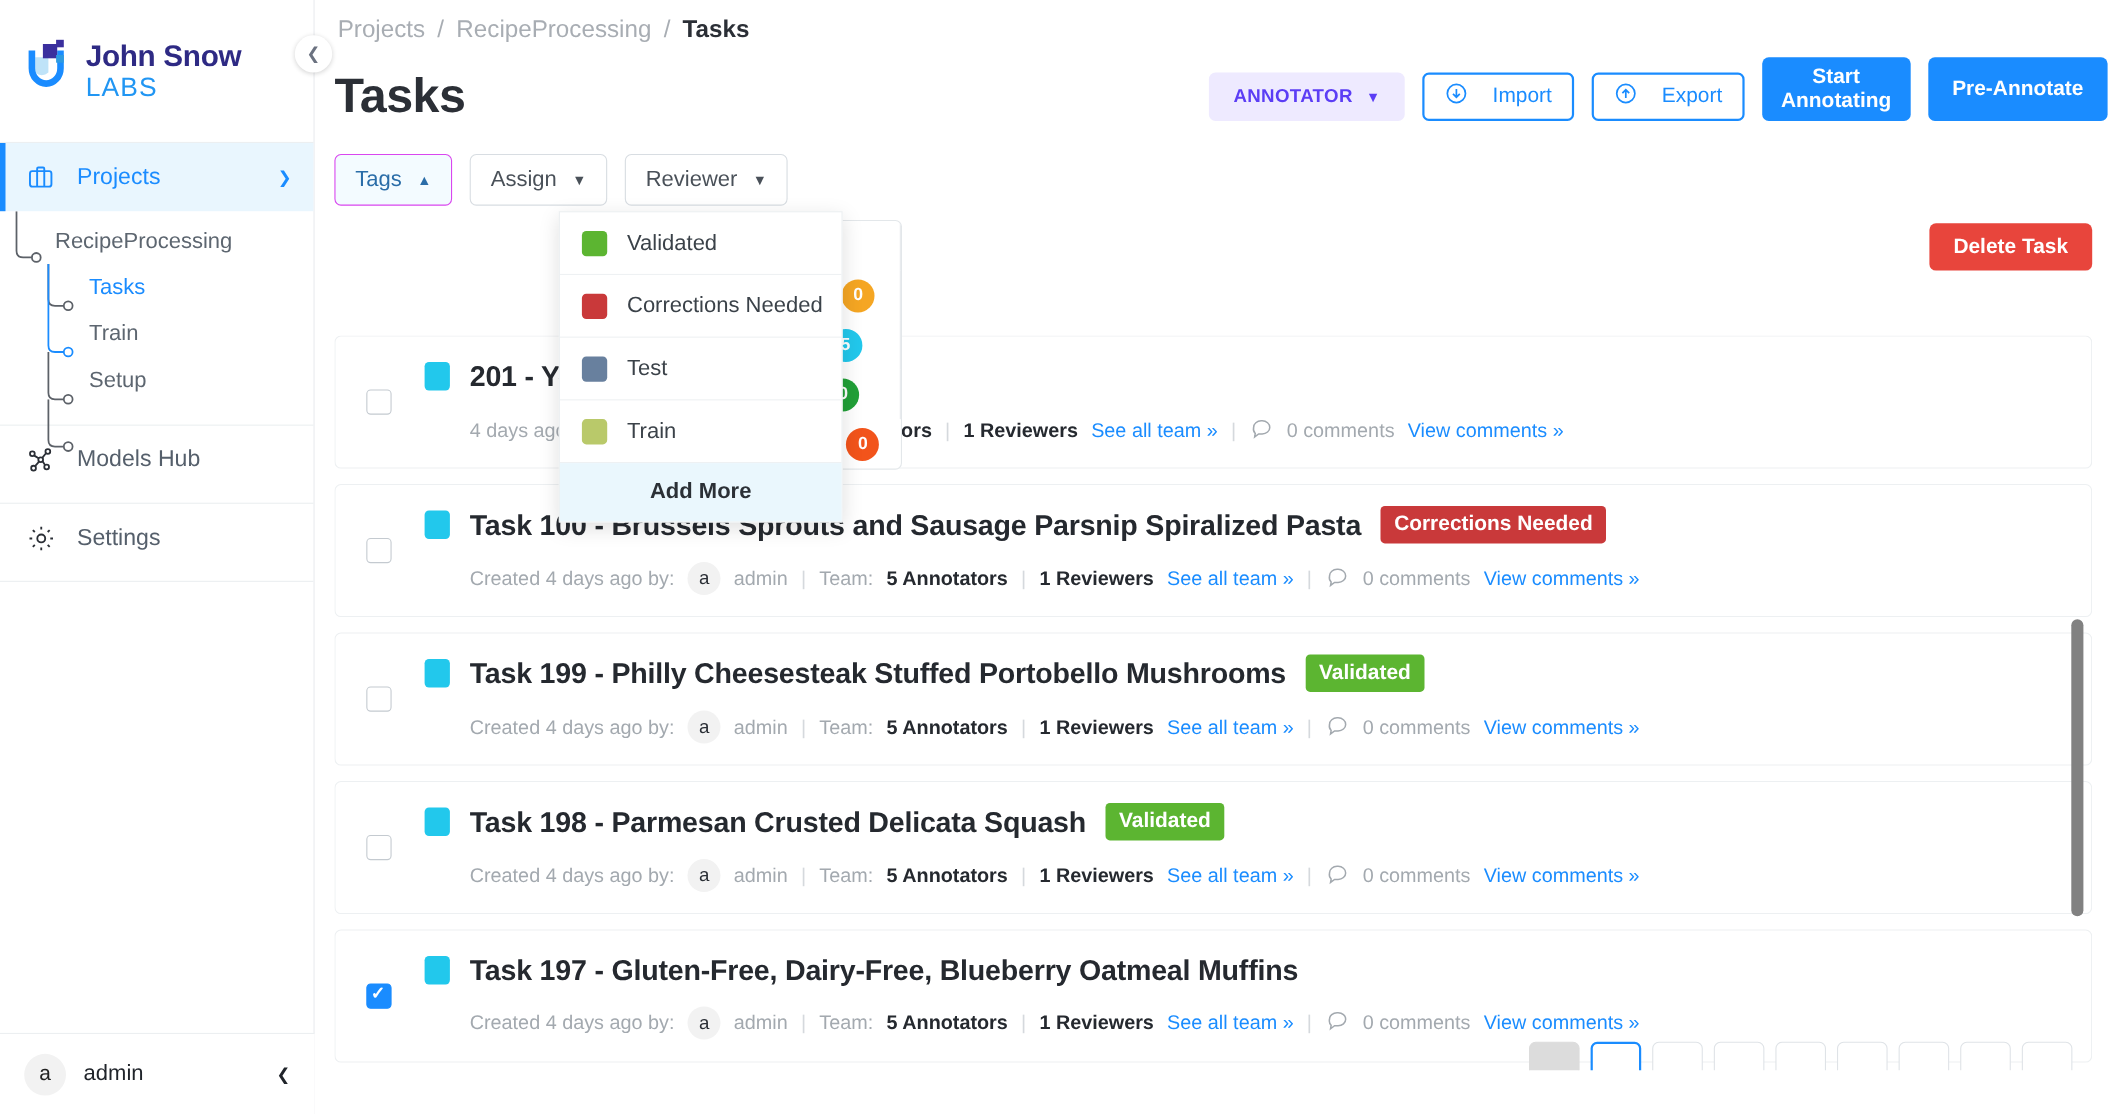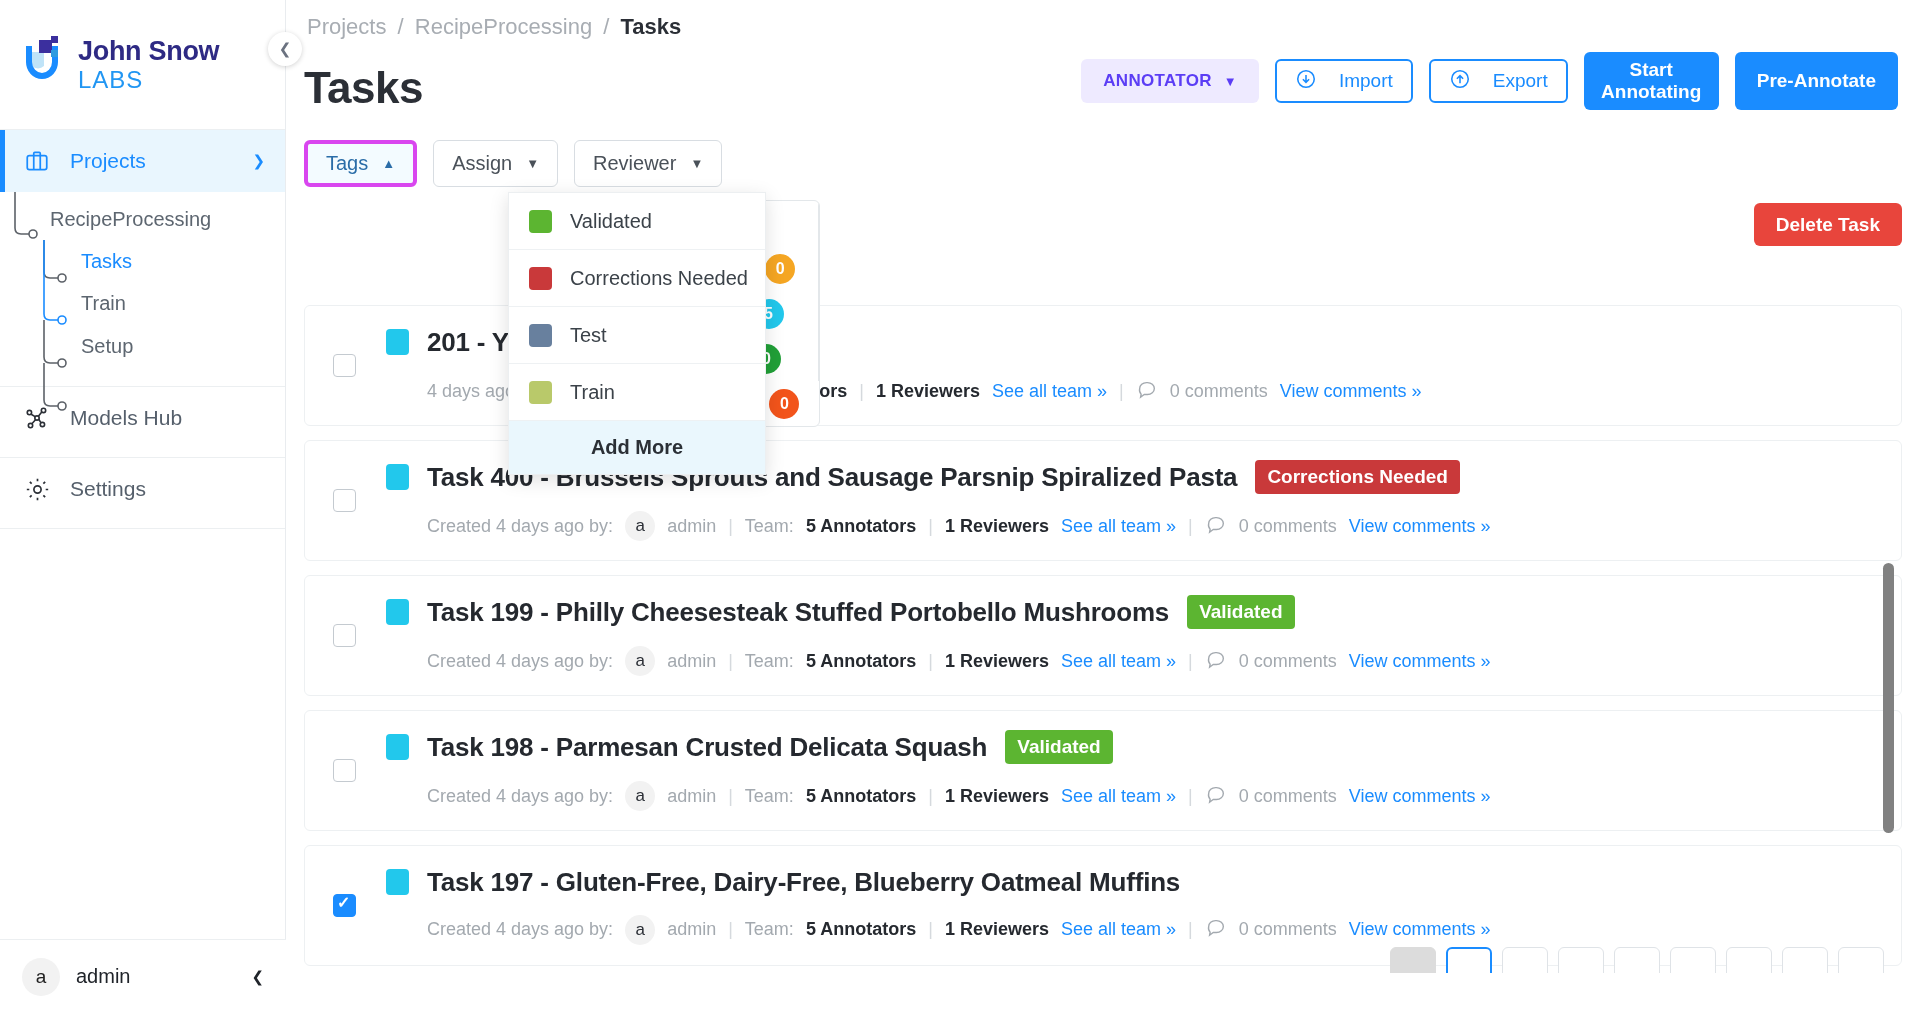--- a/index.html
+++ b/index.html
@@ -89,22 +89,22 @@
   .breadcrumb .crumb { color: #a8adb3; cursor: pointer; }
   .breadcrumb .sep { color: #a8adb3; margin: 0 5px; }
   .breadcrumb .current { color: #2b2f36; font-weight: 700; }
 
   .page-title {
     position: absolute; left: 18px; top: 63px;
     font-size: 44px; font-weight: 700; color: #2b2f36; letter-spacing: -0.5px;
   }
 
   .header-actions {
-    position: absolute; right: 22px; top: 52px;
-    display: flex; align-items: center; gap: 16px;
+    position: absolute; right: 4px; top: 52px;
+    display: flex; align-items: flex-end; gap: 16px;
   }
   .role-pill {
     background: #eeeaff; color: #5b3df5; font-weight: 700;
     font-size: 17px; letter-spacing: .3px;
     padding: 0 22px; height: 44px; border-radius: 6px;
     display: flex; align-items: center; gap: 12px; cursor: pointer;
   }
   .btn-outline {
     border: 2px solid #1a8cff; color: #1a8cff; background: #fff;
     height: 44px; border-radius: 6px; padding: 0 18px;
@@ -123,21 +123,21 @@
   
   .filter-bar {
     position: absolute; left: 18px; top: 140px;
     display: flex; align-items: center; gap: 16px; z-index: 40;
   }
   .filter-btn {
     height: 47px; border-radius: 6px; border: 1px solid #d8dde2;
     background: #fff; color: #4a5159; font-size: 20px;
     display: flex; align-items: center; gap: 14px; padding: 0 18px; cursor: pointer;
   }
-  .filter-btn.open { border: 4px solid #d946ef; background: #f3fbff; color: #2a6da8; }
+  .filter-btn.open { border: 1px solid #d946ef; background: #f3fbff; color: #2a6da8; }
   .caret { font-size: 13px; line-height: 1; }
 
   
   .tags-menu {
     position: absolute; left: 222px; top: 192px; width: 258px;
     background: #fff; border: 1px solid #eceff1;
     box-shadow: 0 5px 18px rgba(0,0,0,.13);
     z-index: 50;
   }
   .tag-opt {
@@ -453,21 +453,21 @@
             <span class="link">View comments »</span>
           </div>
         </div>
       </div>
 
       <div class="task-card">
         <div class="chk"></div>
         <div class="task-body">
           <div class="task-title-row">
             <span class="tag-dot" style="background:#22c8ec"></span>
-            <span class="task-title">Task 400 - Brussels Sprouts and Sausage Parsnip Spiralized Pasta</span>
+            <span class="task-title">Task 100 - Brussels Sprouts and Sausage Parsnip Spiralized Pasta</span>
             <span class="status-chip" style="background:#c9393a">Corrections Needed</span>
           </div>
           <div class="task-meta">
             <span class="plain">Created 4 days ago by:</span>
             <span class="av">a</span>
             <span class="plain">admin</span>
             <span class="pipe">|</span>
             <span class="plain">Team:</span>
             <span class="strong">5 Annotators</span>
             <span class="pipe">|</span>

